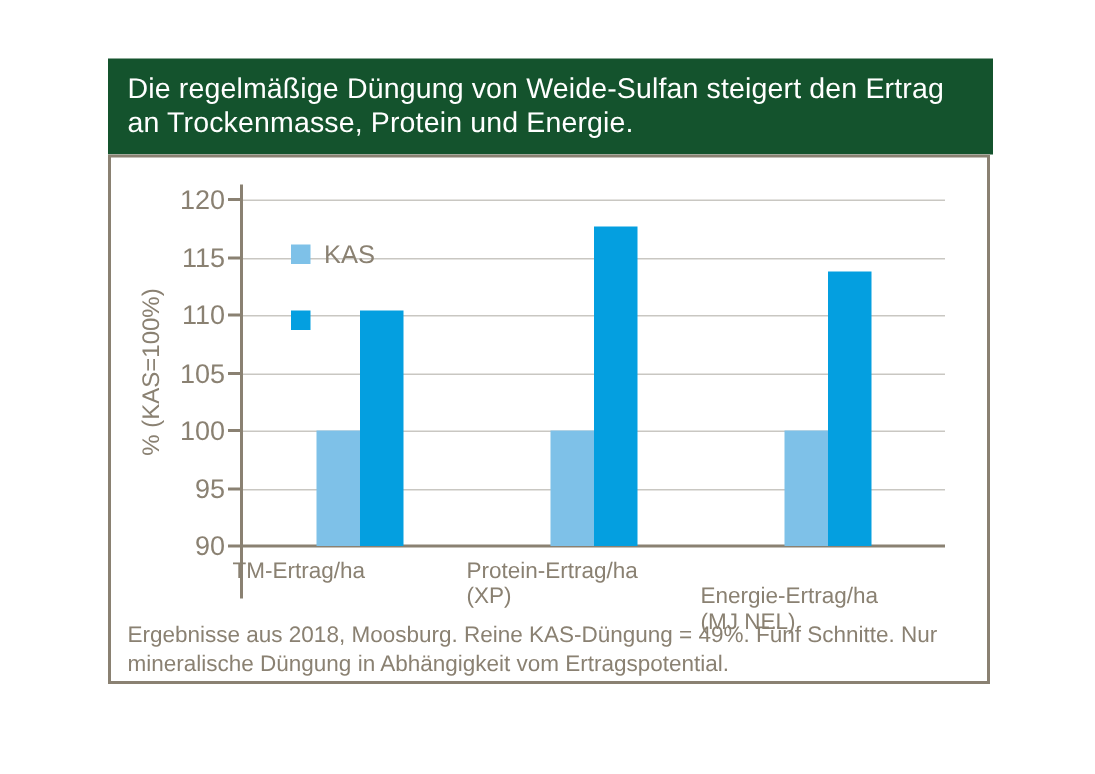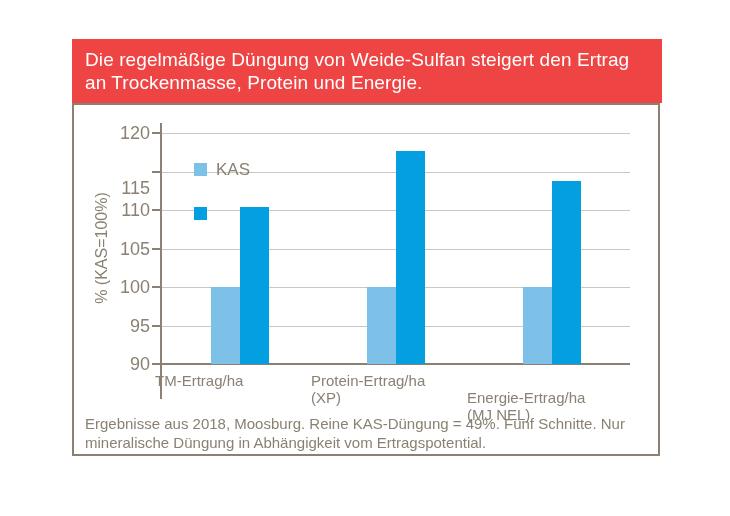--- a/index.html
+++ b/index.html
@@ -59,21 +59,21 @@
   #footer-note{
     position:absolute;left:11px;top:309px;width:562px;
     font-size:15px;line-height:19px;color:#8a8172;
   }
 </style>
 </head>
 <body>
 
 <div id="canvas">
 
-  <div id="header" style="background: #ef4444;">
+  <div id="header" style="background: #14532d;">
     <div class="title">Die regelmäßige Düngung von Weide-Sulfan steigert den Ertrag an Trockenmasse, Protein und Energie.</div>
   </div>
 
   <div id="panel" style="border-color: rgb(138, 129, 114);">
 
     <div id="y-axis-line" style="background: rgb(138, 129, 114);"></div>
 
     <div id="y-axis-title">
       <span>% (KAS=100%)</span>
     </div>
@@ -124,17 +124,17 @@
       <div class="y-tick-label" style="top: 249px;">90</div>
       <div class="y-tick" style="top: 219.5px; background: rgb(138, 129, 114);"></div>
       <div class="y-tick-label" style="top: 210.5px;">95</div>
       <div class="y-tick" style="top: 181px; background: rgb(138, 129, 114);"></div>
       <div class="y-tick-label" style="top: 172px; text-align: right;">100</div>
       <div class="y-tick" style="top: 142.5px; background: rgb(138, 129, 114);"></div>
       <div class="y-tick-label" style="top: 133.5px;">105</div>
       <div class="y-tick" style="top: 104px; background: rgb(138, 129, 114);"></div>
       <div class="y-tick-label" style="top: 95px;">110</div>
       <div class="y-tick" style="top: 65.5px; background: rgb(138, 129, 114);"></div>
-      <div class="y-tick-label" style="top: 56.5px; margin-top: 16px;">115</div>
+      <div class="y-tick-label" style="top: 56.5px;">115</div>
       <div class="y-tick" style="top: 27px; background: rgb(138, 129, 114);"></div>
       <div class="y-tick-label" style="top: 18px;">120</div>
     </div>
 </div>
 
 </body></html>

